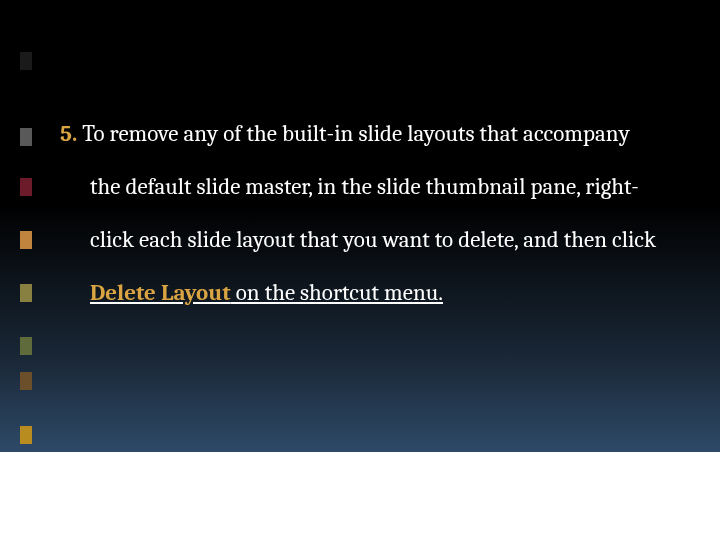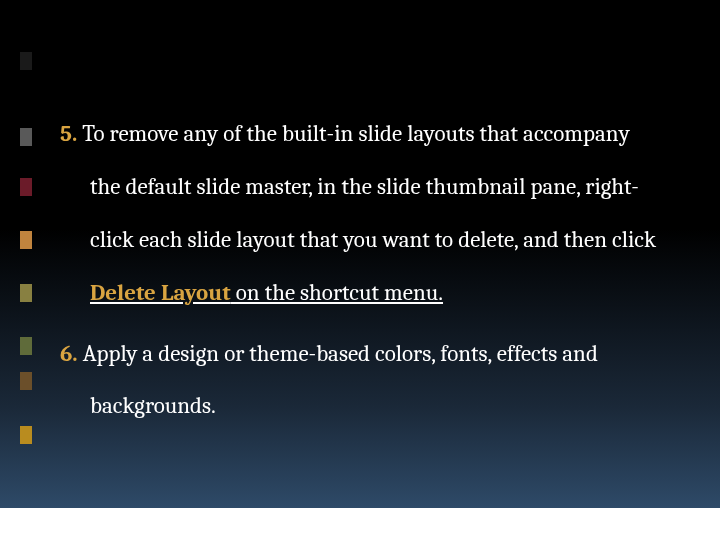--- a/index.html
+++ b/index.html
@@ -5,21 +5,21 @@
   html, body {
     margin: 0;
     padding: 0;
     width: 720px;
     height: 540px;
     overflow: hidden;
   }
   .slide {
     position: relative;
     width: 720px;
-    height: 508px;
+    height: 452px;
     background: linear-gradient(to bottom, #000000 0%, #000000 45%, #1a2838 80%, #2e4a68 100%);
     font-family: "Cambria", "Georgia", serif;
   }
   .stripe {
     position: absolute;
     left: 20px;
     width: 12px;
     height: 18px;
   }
   .content {
@@ -73,20 +73,15 @@
     </div>
 
   <div class="content">
 
     <div class="item5">
       <span class="indent">
         <span class="num">5.</span><span> </span><span>To remove any of the built-in slide layouts that accompany the default slide master, in the slide thumbnail pane, right-click each slide layout that you want to delete, and then click </span><span class="bold-orange">Delete Layout</span><span class="underline-white"> on the shortcut menu.</span>
       </span>
     </div>
 
-    <div class="item6">
-      <span class="indent">
-        <span class="num">6.</span><span>  </span><span>Apply a design or theme-based colors, fonts, effects and backgrounds.</span>
-      </span>
-    </div>
 
   </div>
 </div>
 
 </body></html>

